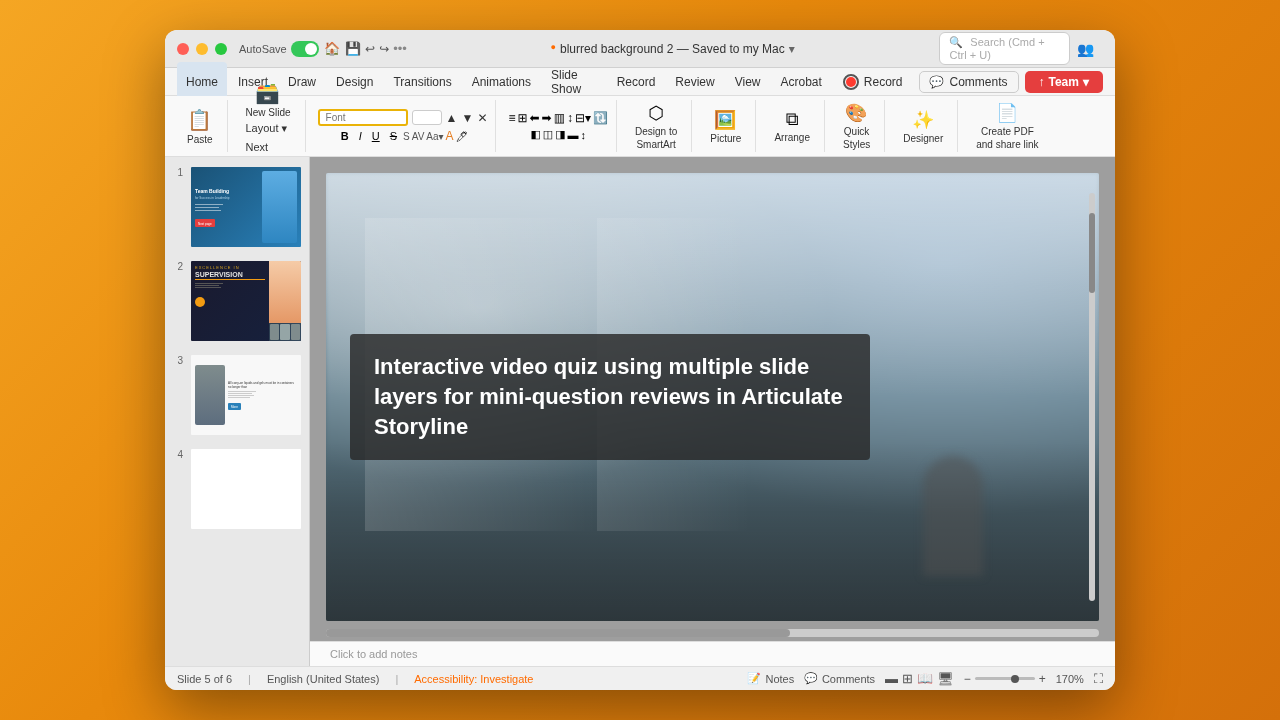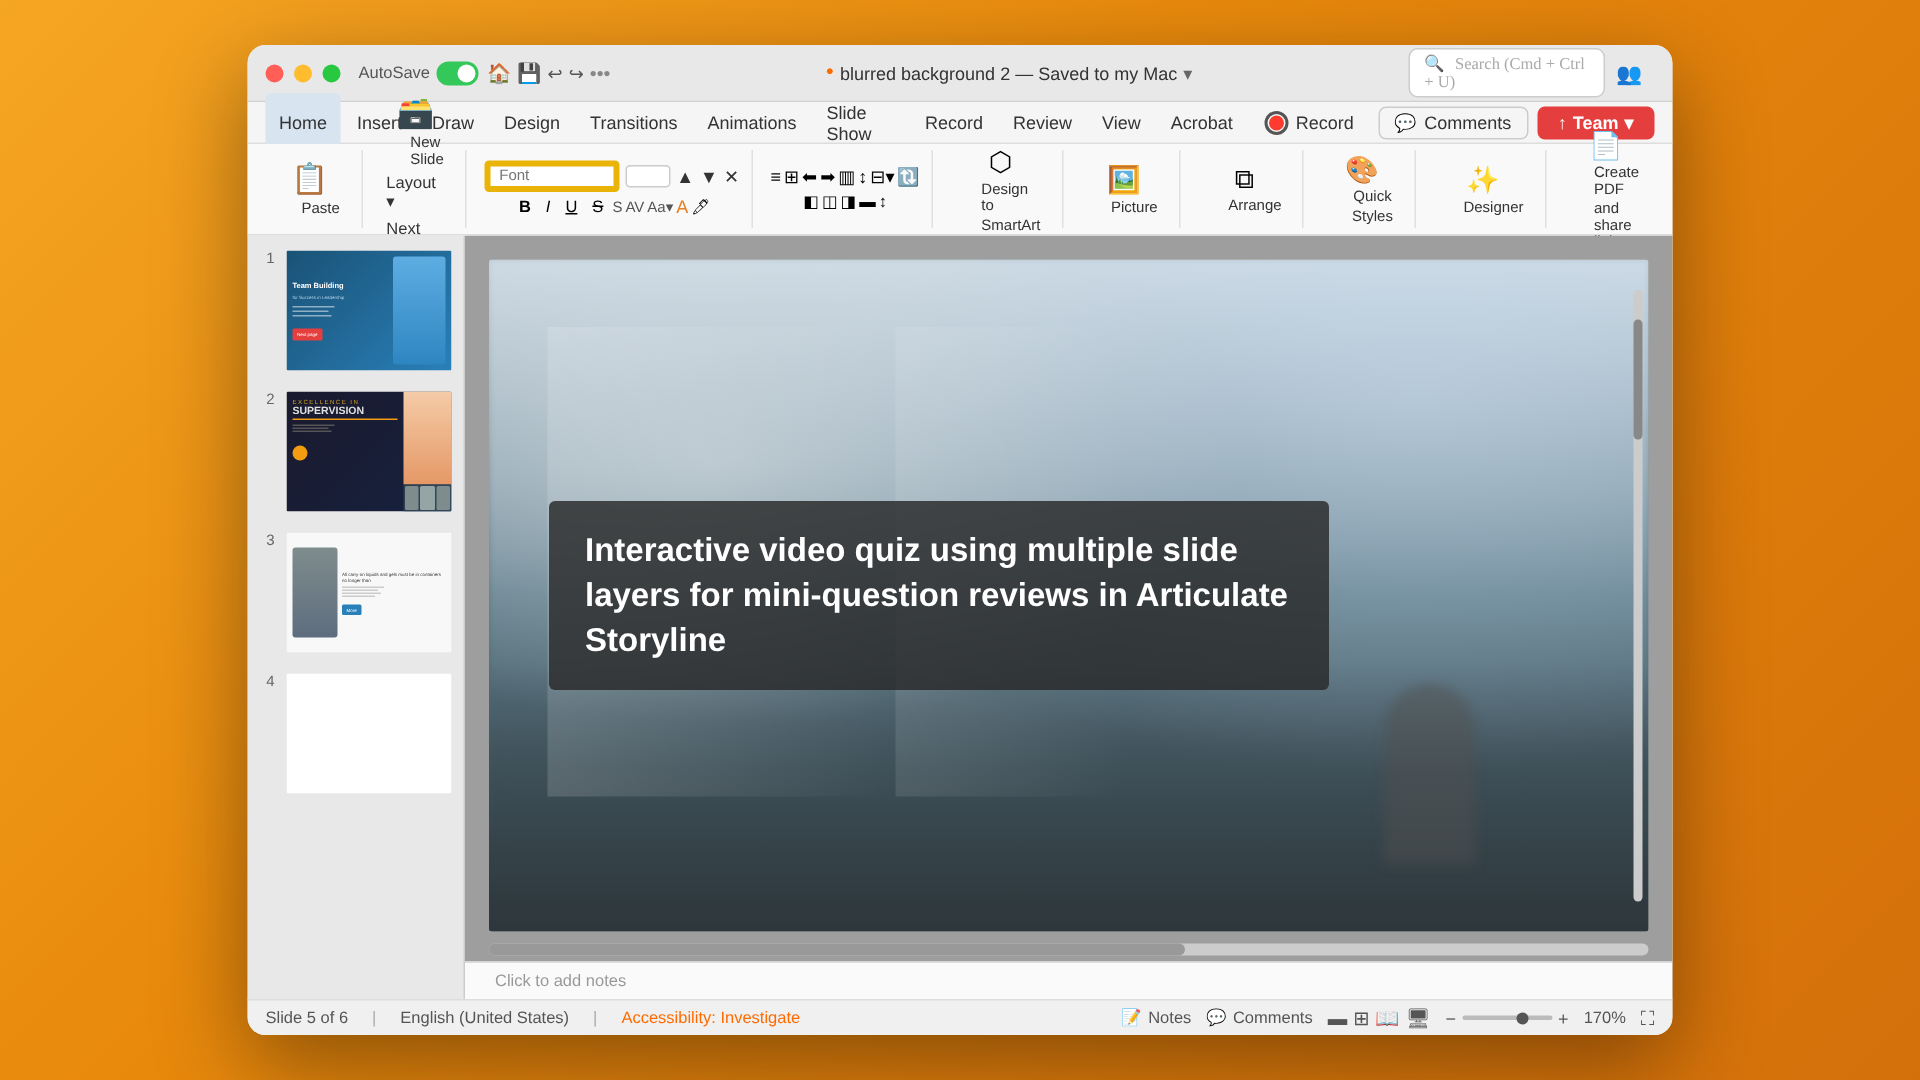--- a/index.html
+++ b/index.html
@@ -62,21 +62,20 @@
       right: 2px;
     }
     .search-bar {
       background: #fff;
       border: 1px solid #ccc;
       border-radius: 6px;
       padding: 3px 10px;
       font-size: 11px;
       color: #999;
       width: 131px;
-      font-family: Liberation Serif, serif;
     }
 
     
     .menubar {
       background: #f5f5f5;
       height: 28px;
       display: flex;
       align-items: center;
       padding: 0 12px;
       border-bottom: 1px solid #ddd;
@@ -176,33 +175,33 @@
       display: flex;
       flex-direction: column;
       align-items: center;
       gap: 2px;
       padding: 2px 6px;
       cursor: pointer;
       border-radius: 3px;
       min-width: 36px;
     }
     .ribbon-icon { font-size: 20px; color: #333; }
-    .ribbon-label { font-size: 10px; color: #333; margin-left: 14px; }
+    .ribbon-label { font-size: 10px; color: #333; }
     .ribbon-btn-small {
       padding: 2px 4px;
       cursor: pointer;
       border-radius: 2px;
       font-size: 11px;
       color: #333;
       display: flex;
       gap: 2px;
     }
     .font-selector {
       background: white;
-      border: 4px solid #eab308;
+      border: 2px solid #eab308;
       border-radius: 3px;
       padding: 1px 6px;
       font-size: 11px;
       width: 90px;
     }
     .font-size-selector {
       background: white;
       border: 1px solid #ccc;
       border-radius: 3px;
       padding: 1px 4px;
@@ -341,21 +340,21 @@
         linear-gradient(180deg, #cfd8dc 0%, #90a4ae 25%, #607d8b 50%, #455a64 75%, #37474f 100%);
       filter: blur(2px);
       position: absolute;
       inset: 0;
     }
     .slide-content-overlay {
       position: absolute;
       inset: 0;
       display: flex;
       align-items: center;
-      padding: 30px 40px;
+      padding: 30px 24px;
     }
     .text-box {
       background: rgba(40, 40, 40, 0.82);
       border-radius: 4px;
       padding: 18px 24px;
       max-width: 520px;
     }
     .text-box p {
       color: white;
       font-size: 22px;

